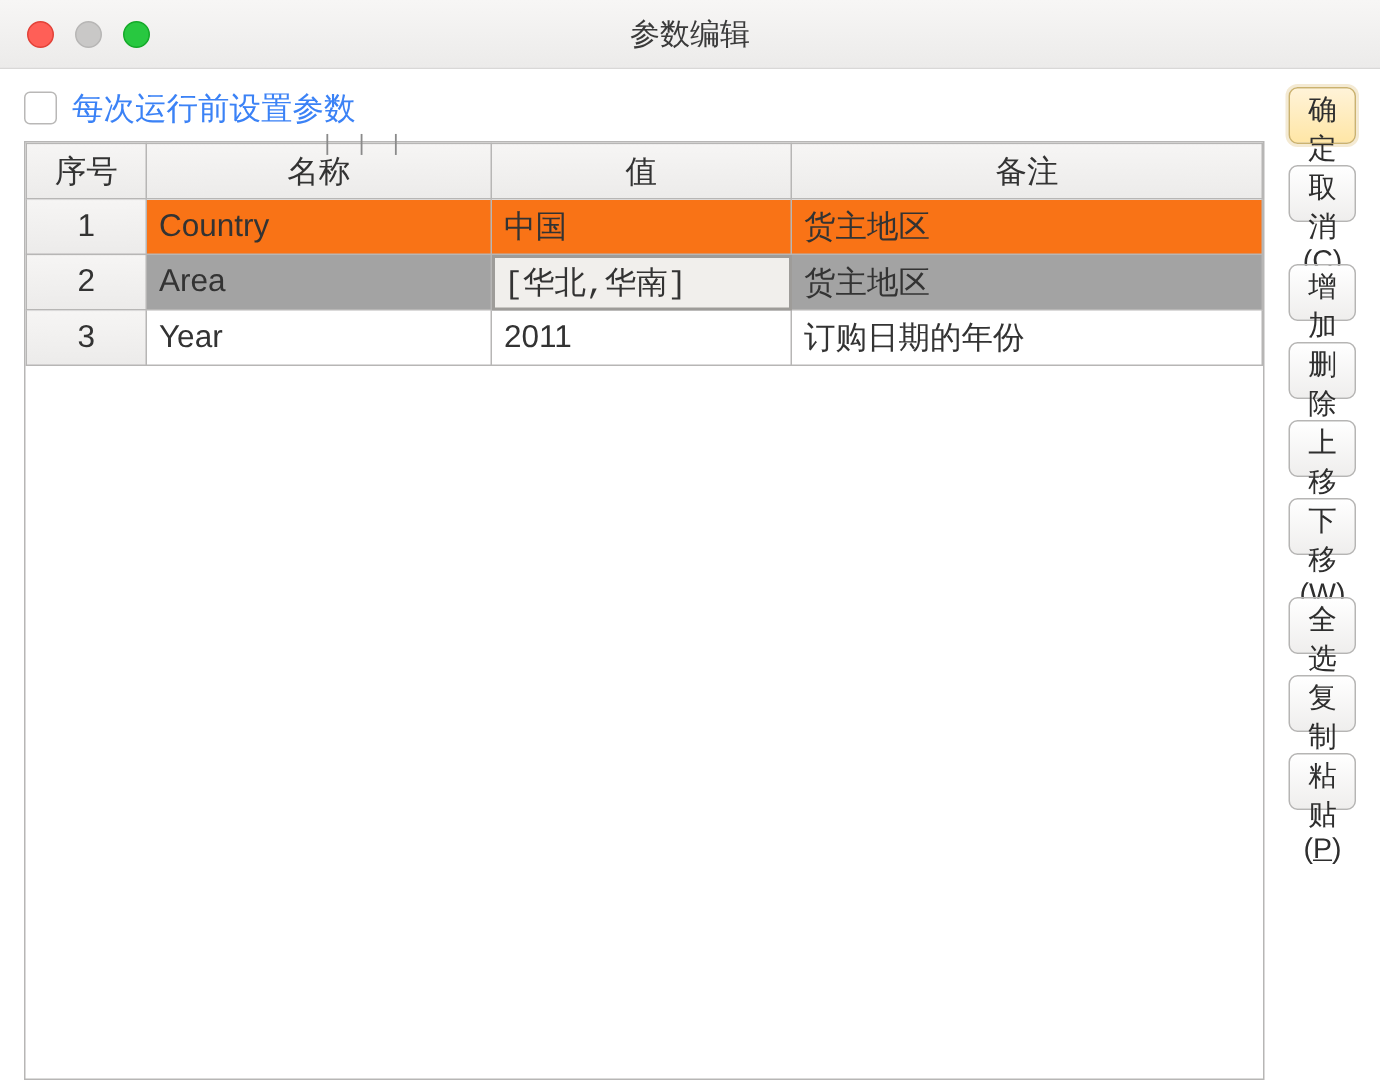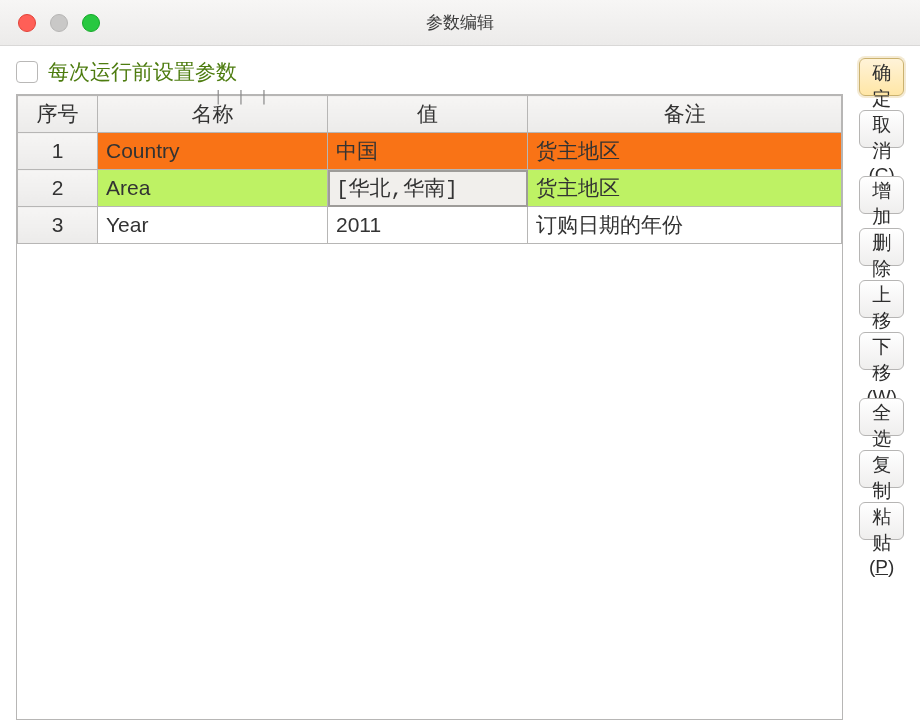--- a/index.html
+++ b/index.html
@@ -12,36 +12,36 @@
     background:#fff;
   }
   .window { width:920px; height:720px; background:#fff; }
   .titlebar {
     position:relative;
     height:46px;
     background:linear-gradient(#f7f6f5,#ecebea);
     border-bottom:1px solid #d9d8d7;
     text-align:center;
     line-height:46px;
-    font-size:17px;
+    font-size:20px;
     color:#3a3a3a;
   }
   .traffic { position:absolute; left:18px; top:14px; display:flex; gap:14px; }
   .tl-dot { width:18px; height:18px; border-radius:50%; }
   .tl-close   { background:#ff5f57; border:1px solid #e24238; }
   .tl-min     { background:#c9c8c7; border:1px solid #b7b6b5; }
   .tl-max     { background:#28c840; border:1px solid #15a929; }
   .content { display:flex; padding:12px 16px 0 16px; height:calc(100% - 46px); }
   .left { flex:1 1 auto; display:flex; flex-direction:column; position:relative; }
   .chkrow { display:flex; align-items:center; margin-bottom:8px; position:relative; }
   .chkbox {
     width:22px; height:22px; border:1px solid #b9b8b7;
     border-radius:4px; background:#fff; margin-right:10px;
   }
-  .chklabel { font-size:21px; color:#4d7c0f; }
+  .chklabel { font-size:21px; color:#3b82f6; }
   .handle {
     position:absolute; left:198px; top:30px;
     color:#8a8a8a; font-family:monospace; letter-spacing:3px; font-size:14px;
   }
 
   .grid {
     border:1px solid #b7b6b5;
     background:#fff;
     flex:1 1 auto;
     overflow:hidden;
@@ -58,21 +58,21 @@
     height:36px;
     vertical-align:middle;
     overflow:hidden; white-space:nowrap;
   }
   th {
     background:linear-gradient(#f6f5f4,#ecebea);
     font-weight:400; text-align:center;margin-top:25px;
   }
   td.idx { text-align:center; background:linear-gradient(#f6f5f4,#ecebea); }
   tr.alt td:not(.idx) { background:#f97316; }
-  tr.sel td:not(.idx) { background:#bef264; }
+  tr.sel td:not(.idx) { background:#a3a3a3; }
   td.val-editing {
     background:#f1efec !important;
     outline:2px solid #9e9c99;
     outline-offset:-2px;
     font-family:Liberation Mono, monospace;
   }
 
   .right { width:156px; margin-left:16px; display:flex; flex-direction:column; }
   .btn {
     height:38px;

